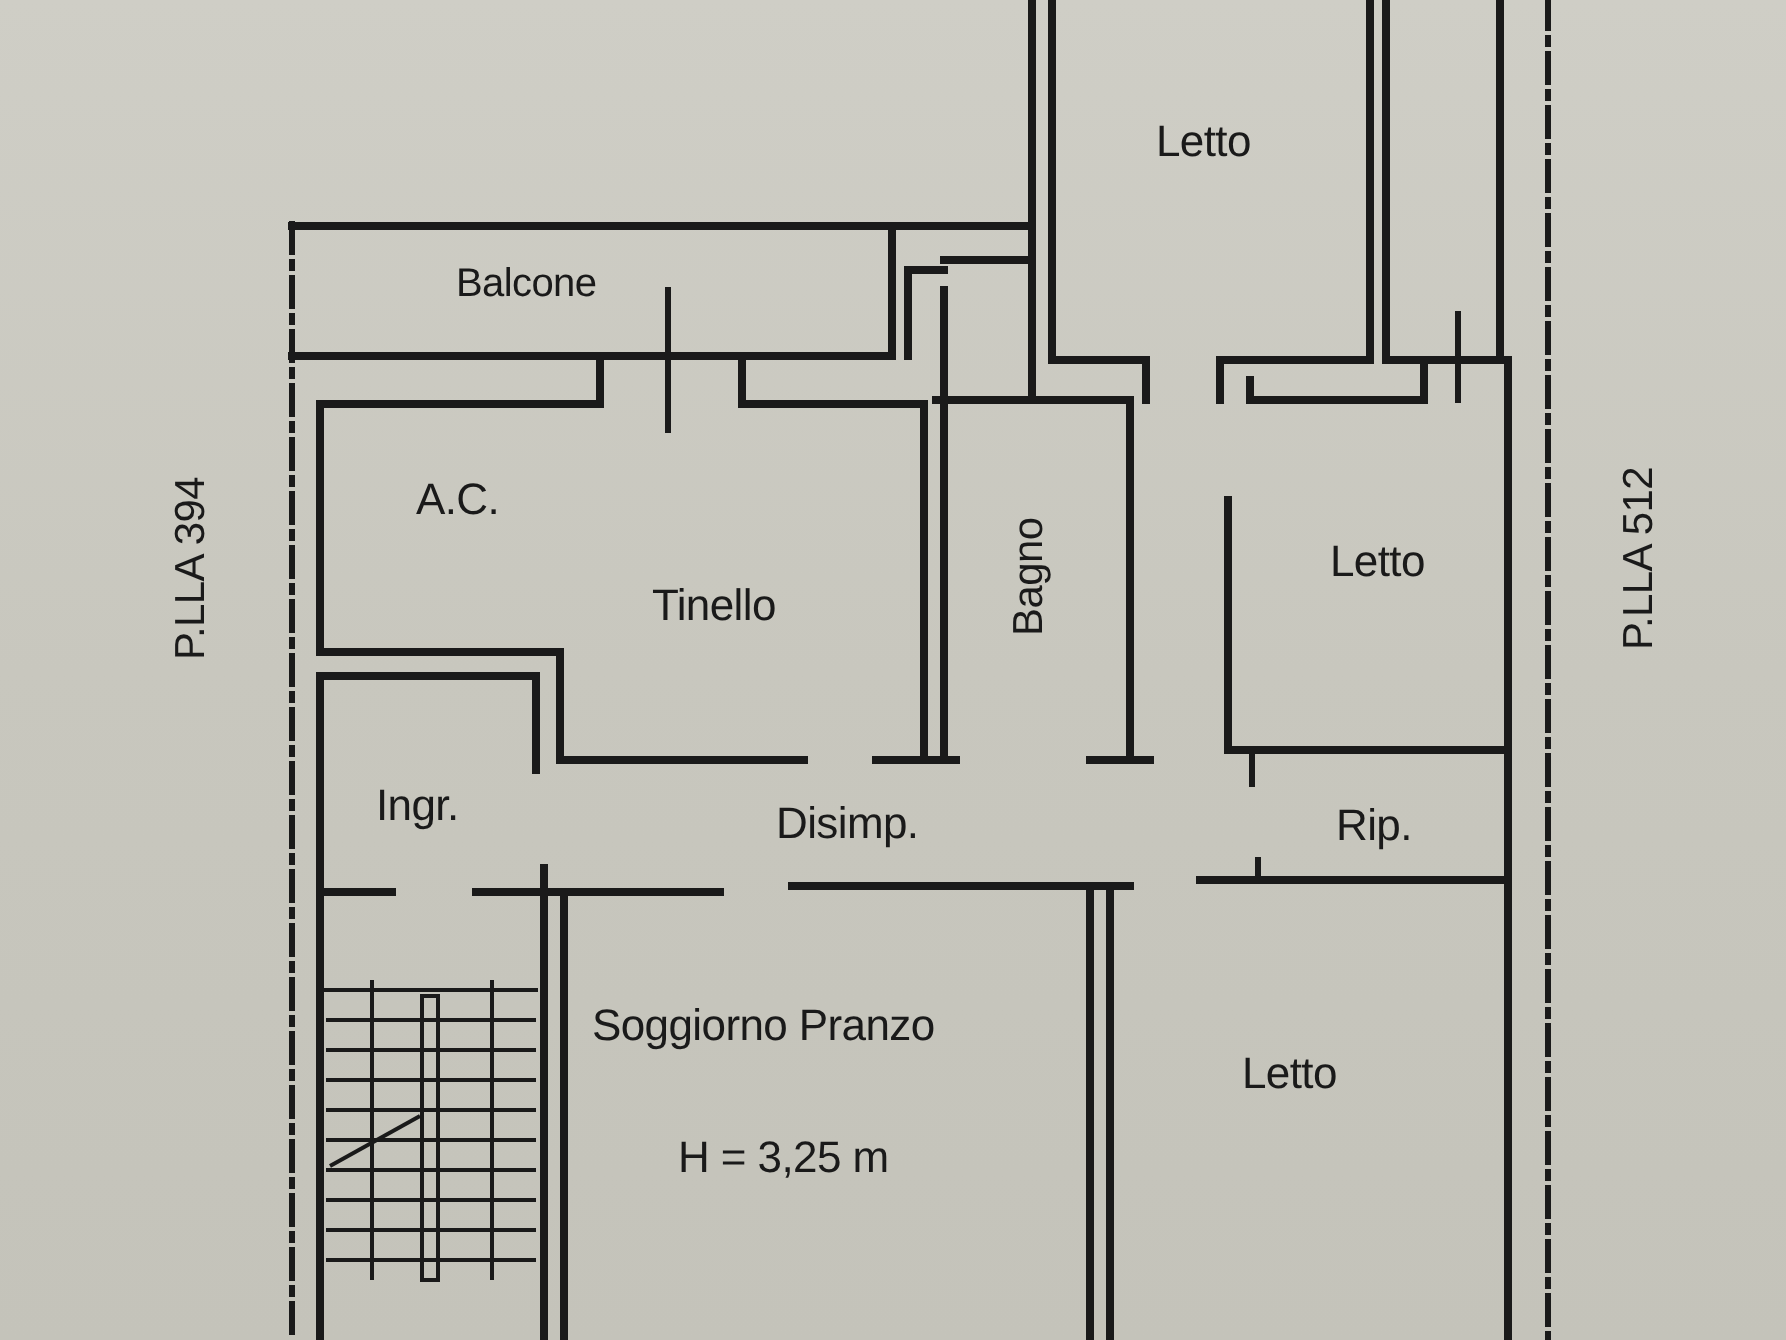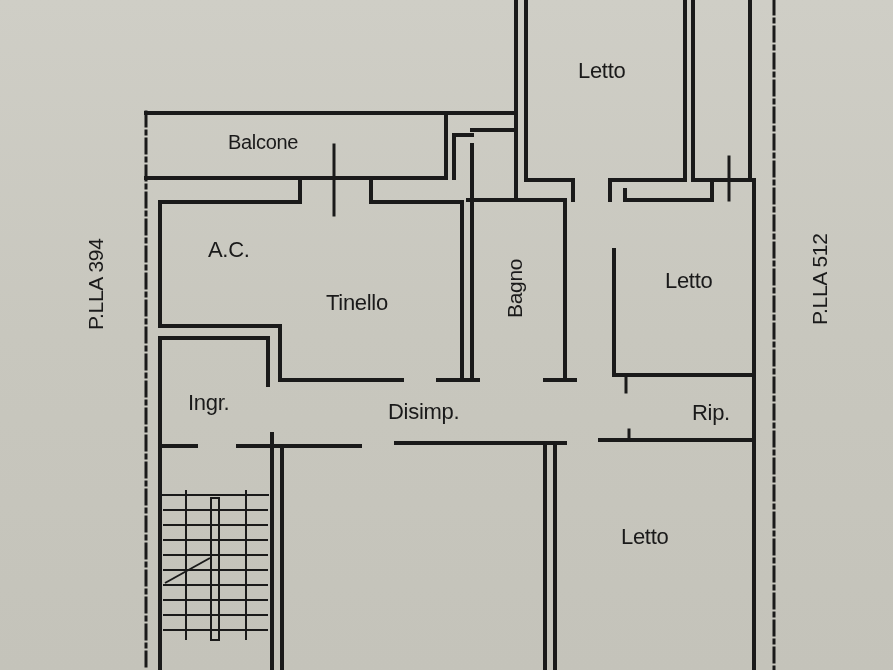--- a/index.html
+++ b/index.html
@@ -103,17 +103,19 @@
 </svg>
 
 <span class="lbl" style="left:228px;top:131px;font-size:20px;">Balcone</span>
 <span class="lbl" style="left:208px;top:237px;">A.C.</span>
 <span class="lbl" style="left:326px;top:290px;">Tinello</span>
 <span class="lbl rot" style="left:503px;top:318px;">Bagno</span>
 <span class="lbl" style="left:578px;top:58px;">Letto</span>
 <span class="lbl" style="left:665px;top:268px;">Letto</span>
 <span class="lbl" style="left:188px;top:390px;">Ingr.</span>
 <span class="lbl" style="left:388px;top:399px;">Disimp.</span>
-<span class="lbl" style="left:668px;top:400px;margin-left:24px;">Rip.</span>
+<span class="lbl" style="left:668px;top:400px;">Rip.</span>
+<span class="lbl" style="left:296px;top:500px;">Soggiorno Pranzo</span>
+<span class="lbl" style="left:339px;top:566px;">H = 3,25 m</span>
 <span class="lbl" style="left:621px;top:524px;">Letto</span>
 <span class="lbl rot" style="left:84px;top:330px;">P.LLA 394</span>
 <span class="lbl rot" style="left:808px;top:325px;">P.LLA 512</span>
 </div>
 
 </body></html>

